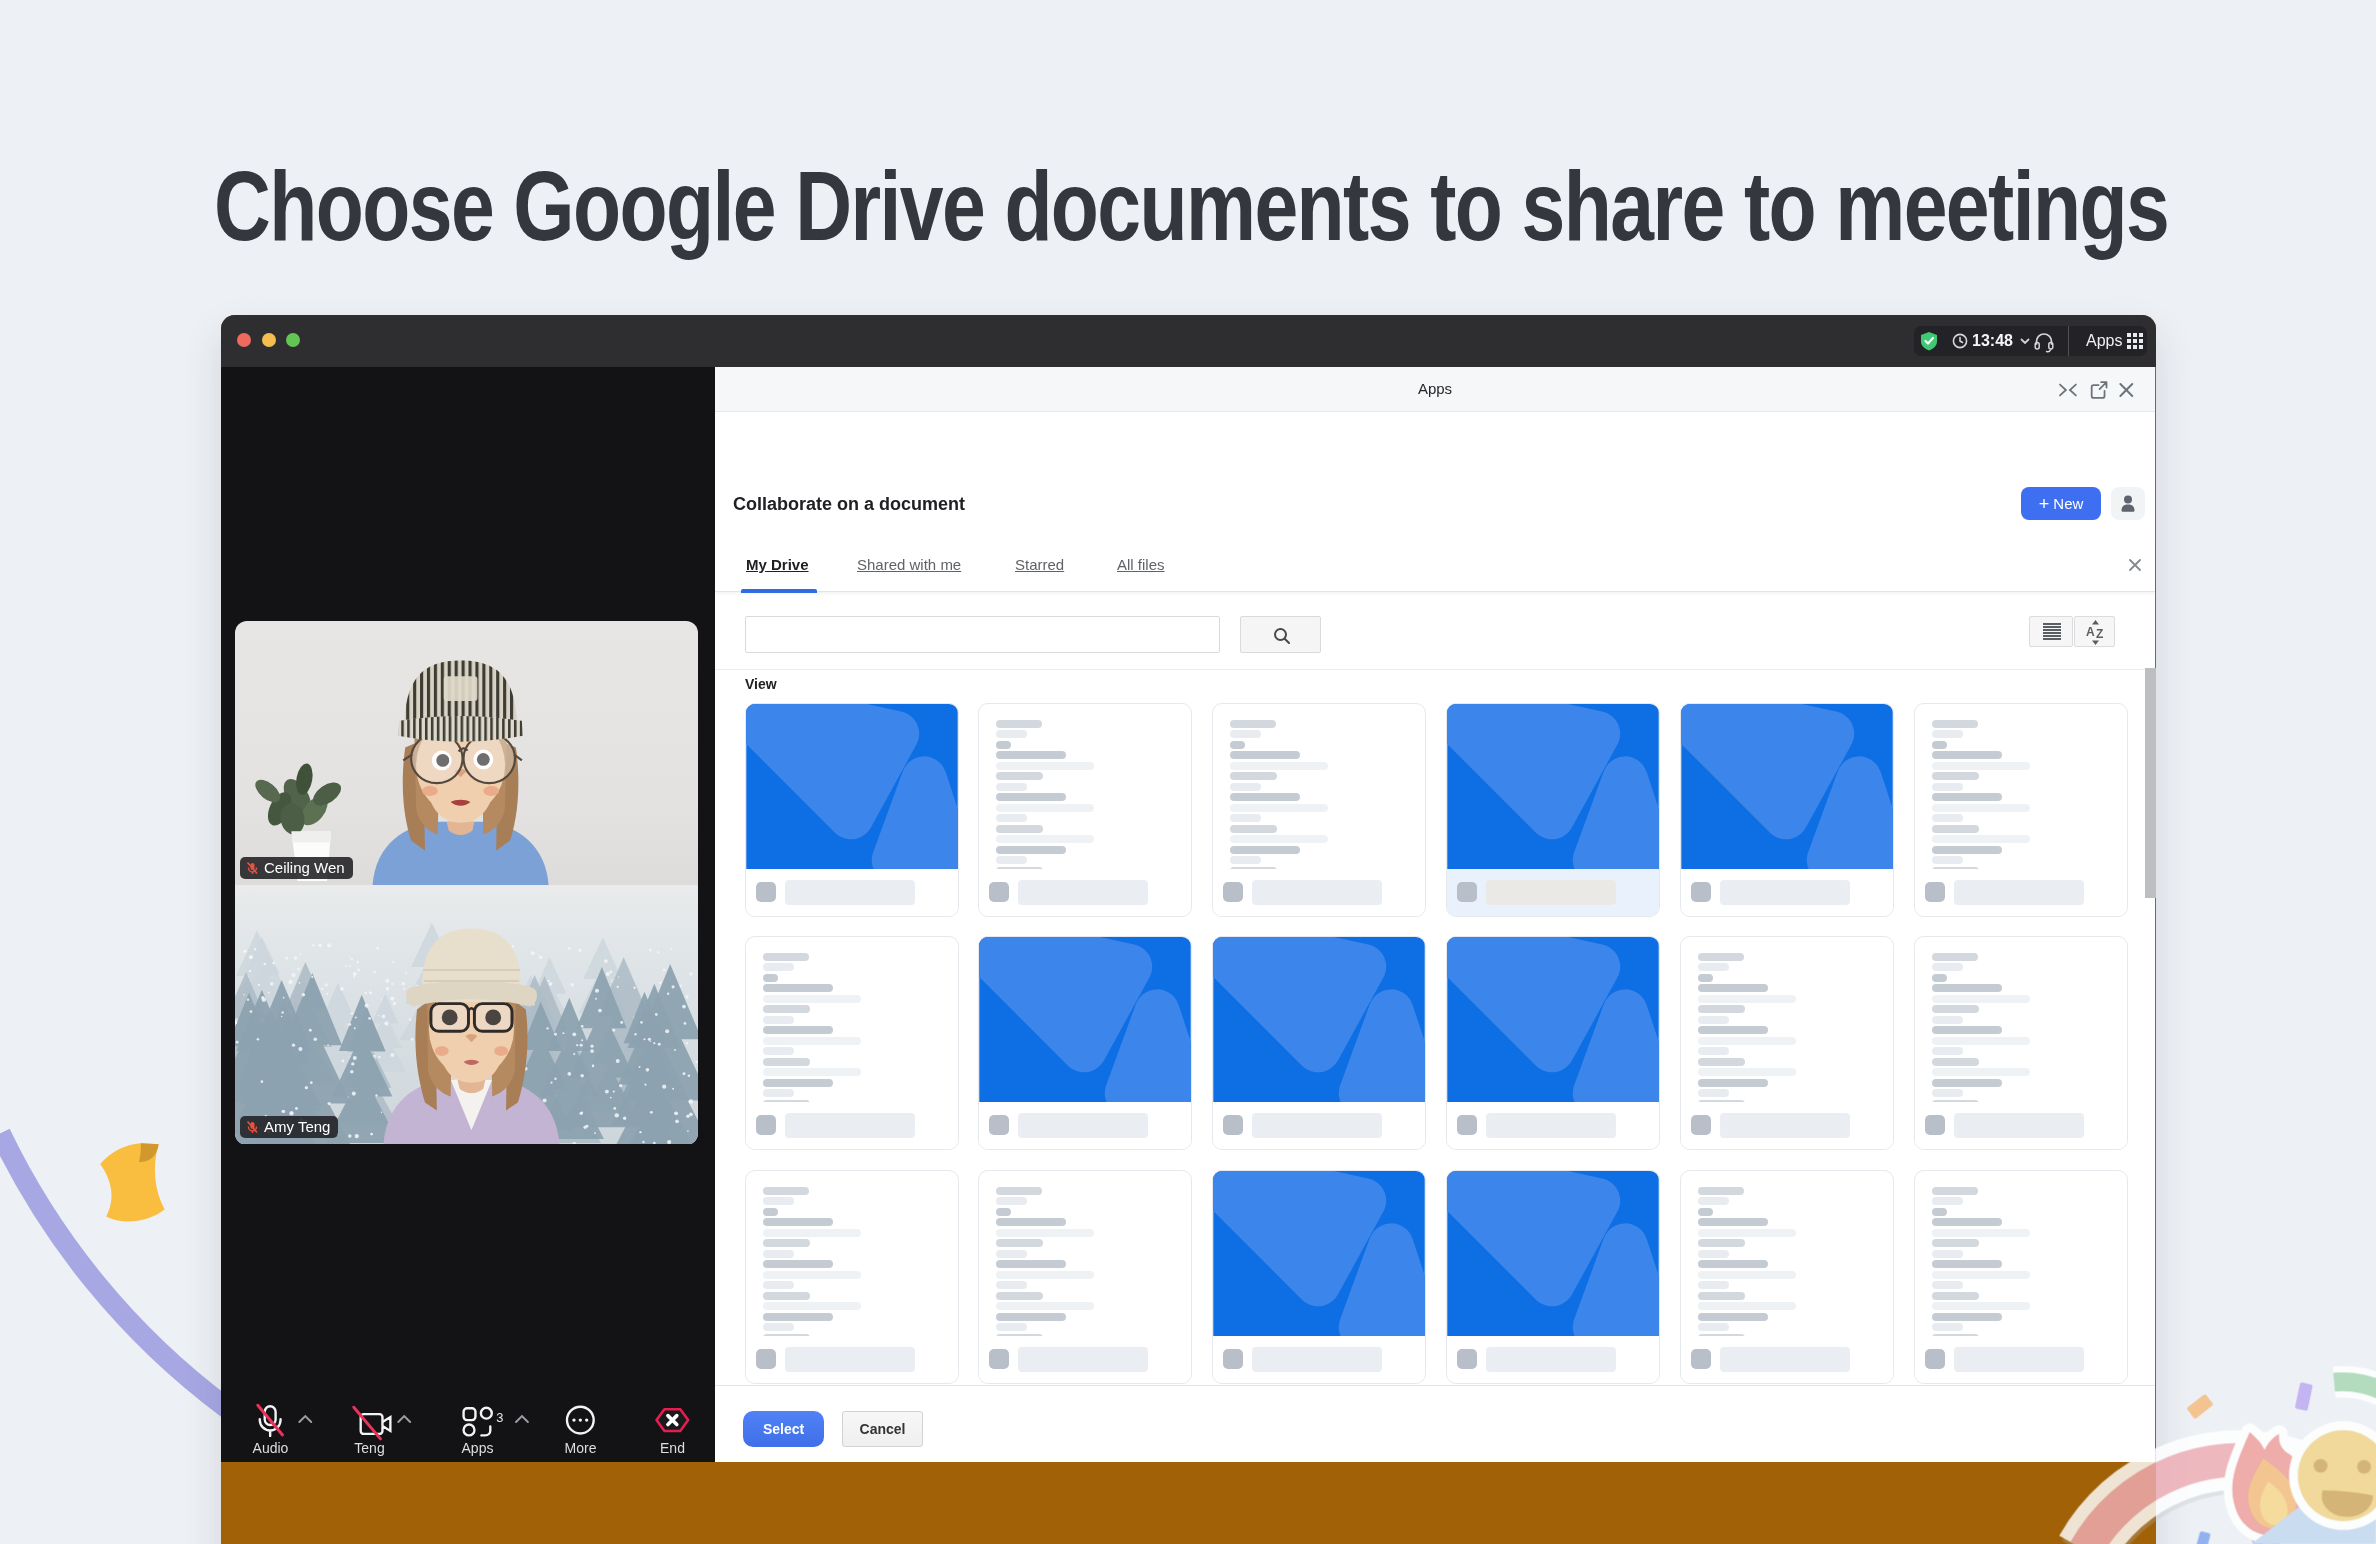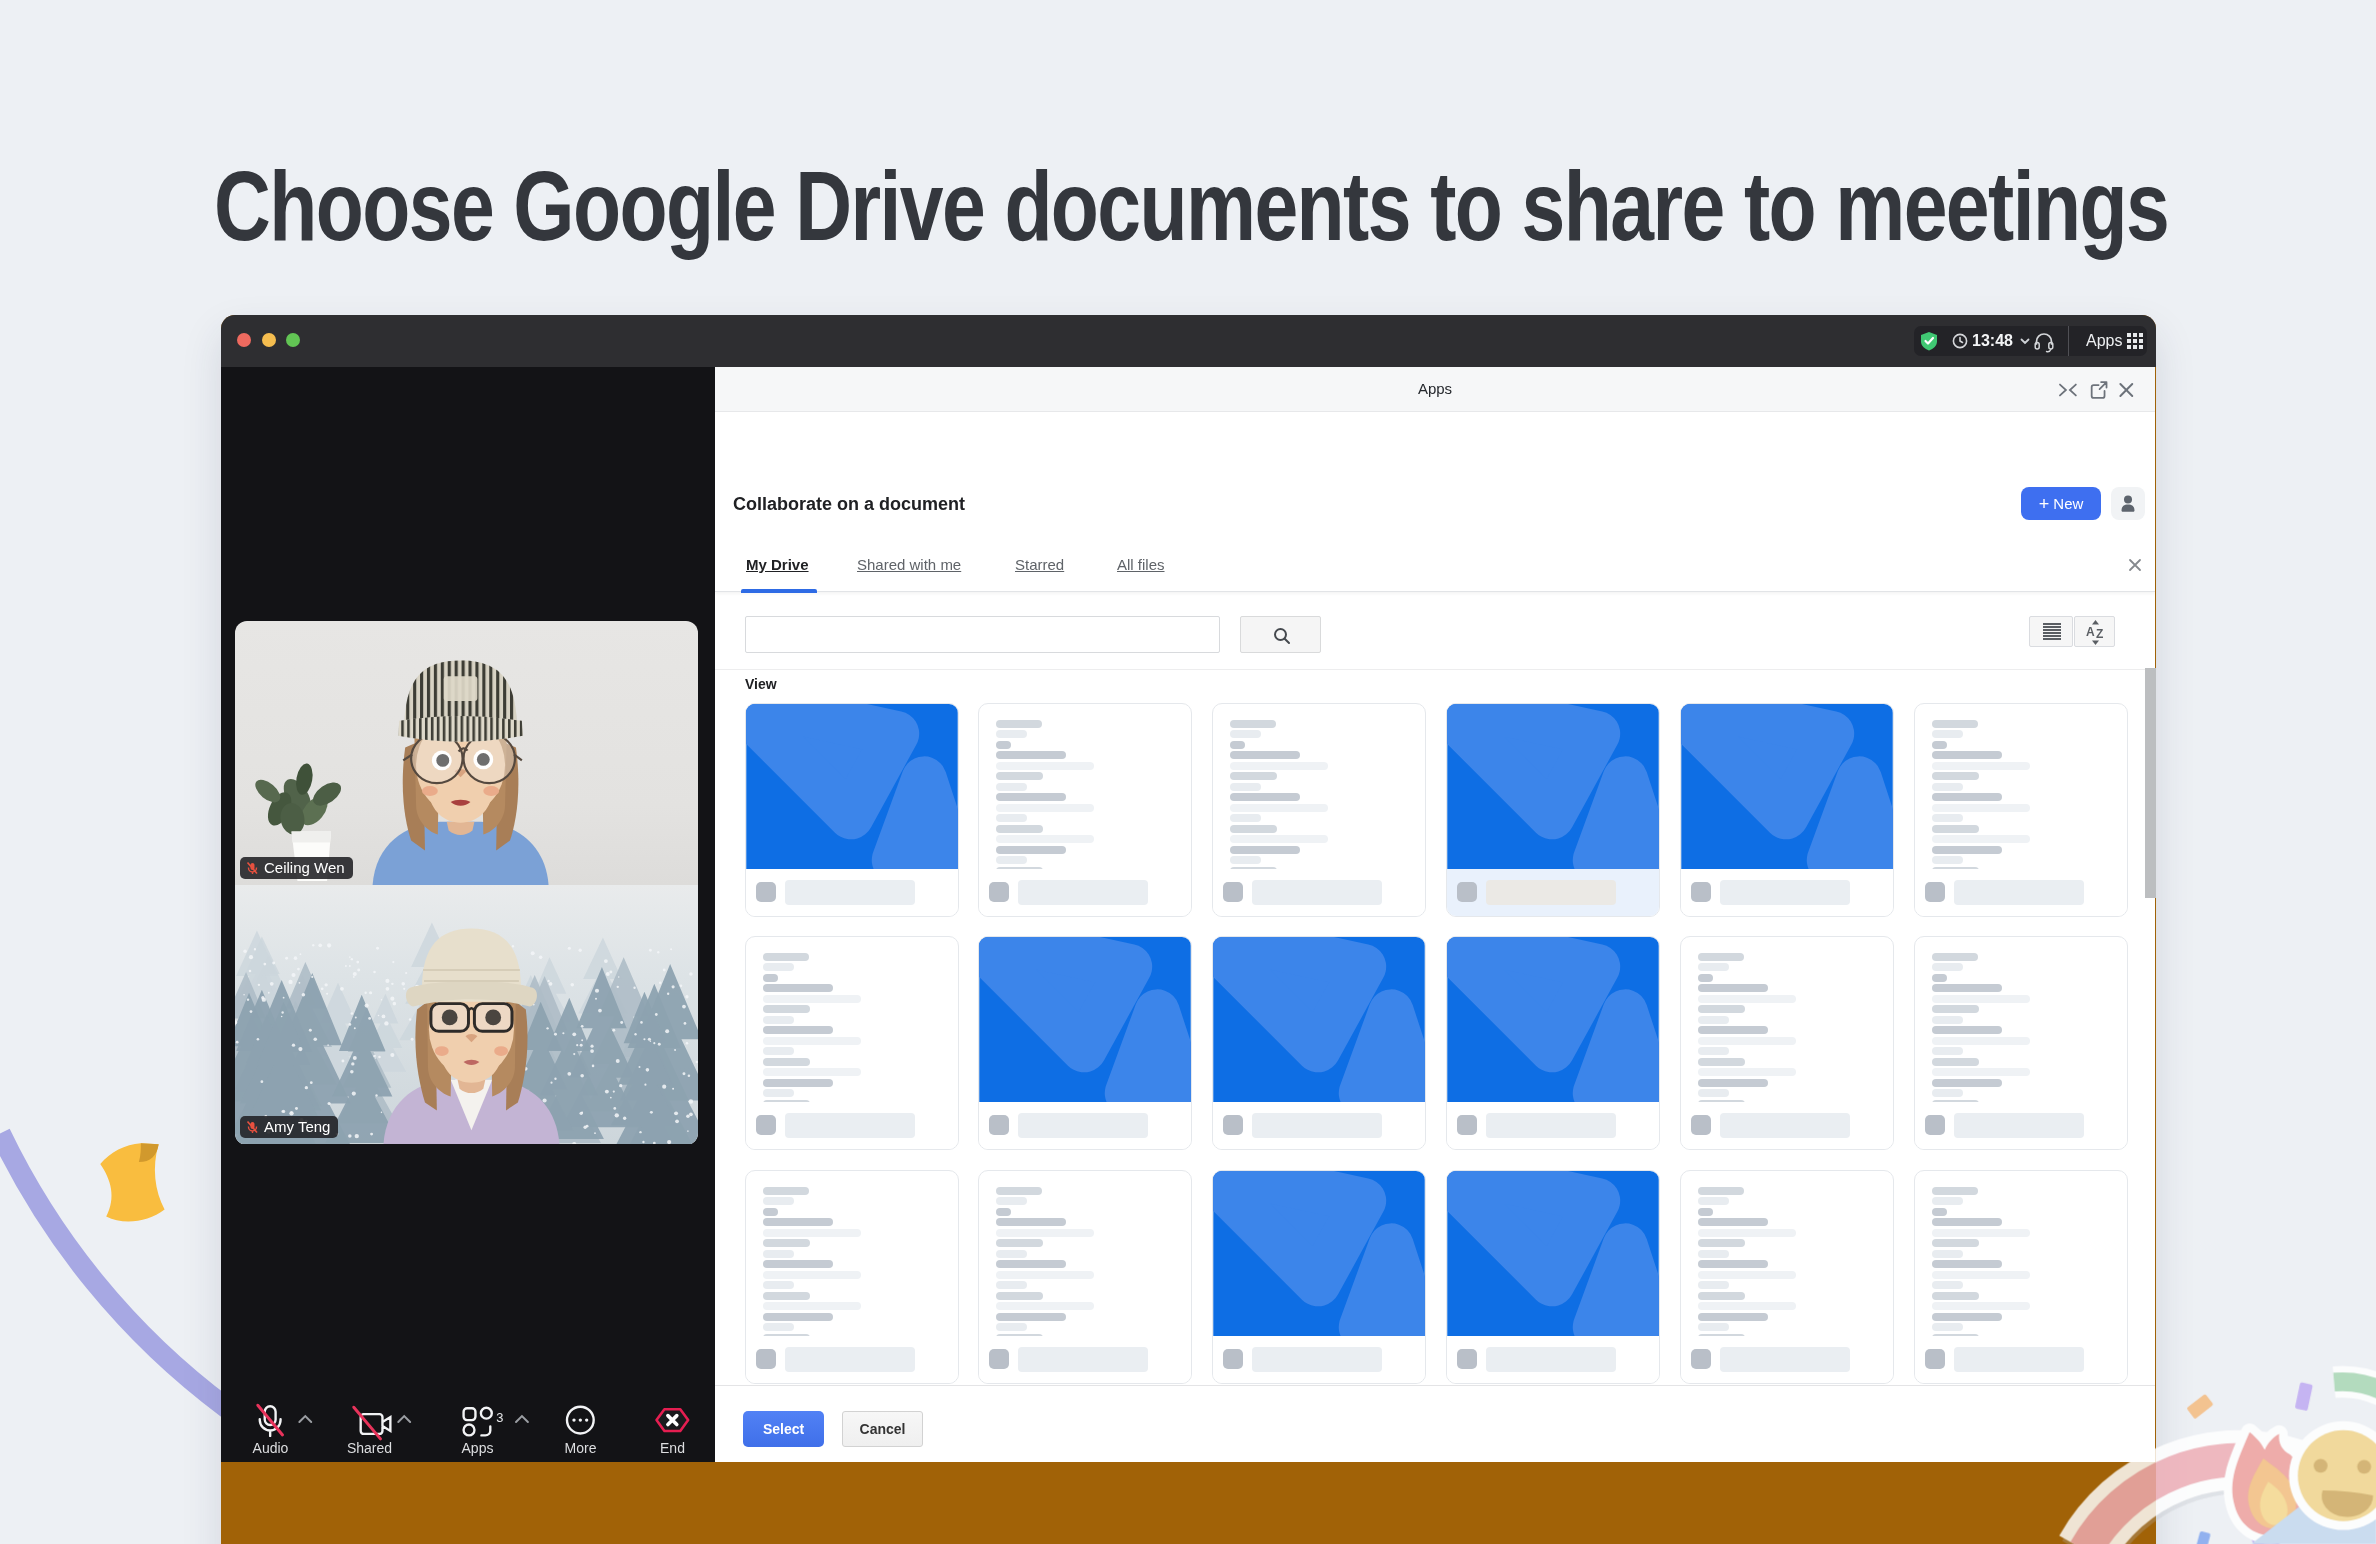--- a/index.html
+++ b/index.html
@@ -41,21 +41,21 @@
   .card { position:absolute; width:214px; height:214px; border:1px solid #e5e8ec; border-radius:10px; background:#fff; overflow:hidden; }
   .thumb { position:absolute; left:0; top:0; width:212px; height:165px; }
   .cfoot { position:absolute; left:0; top:165px; width:212px; height:47px; background:#fff; }
   .cfoot .ic { position:absolute; left:10px; top:13px; width:20px; height:20px; border-radius:5px; background:#b9bfc8; }
   .cfoot .bar { position:absolute; left:39px; top:11px; width:130px; height:25px; border-radius:4px; background:#eaeef2; }
   .sel .cfoot { background:#e9f1fc; }
   .sel .cfoot .bar { background:#ebe9e5; width:130px; }
   .skline { position:absolute; left:17px; height:8px; border-radius:4px; }
   .scrollbar { position:absolute; left:1430px; top:301px; width:11px; height:230px; background:#bcbec0; }
   .pfoot { position:absolute; left:0; top:1018px; width:1440px; height:77px; background:#fff; border-top:1px solid #e4e4e6; }
-  .selbtn { position:absolute; left:28px; top:25px; width:81px; height:36px; border-radius:5px;
+  .selbtn { position:absolute; left:28px; top:25px; width:81px; height:36px; border-radius:10px;
     background:linear-gradient(180deg,#5181f5,#3f6fe9); color:#fff; font-weight:bold; font-size:14px; text-align:center; line-height:36px; }
   .canbtn { position:absolute; left:127px; top:25px; width:81px; height:36px; border-radius:3px;
     background:linear-gradient(180deg,#f7f7f7,#efefef); border:1px solid #d2d2d2; color:#333; font-weight:bold; font-size:14px; text-align:center; line-height:34px; }
   .toollabel { position:absolute; font-size:14px; color:#dddee0; text-align:center; width:79px; }
 </style>
 </head>
 <body>
 <svg class="abs" style="left:0;top:0;" width="2376" height="1544" viewBox="0 0 2400 1560" fill="none">
   <path d="M 0 1145 A 751 751 0 0 0 560 1562" stroke="#a7a8e3" stroke-width="21" fill="none"></path>
   <path d="M 101 1176 C 111 1164 126 1156 142 1155 L 160 1156 C 153 1179 156 1203 166 1222 C 149 1235 124 1238 107 1229 C 117 1210 112 1192 101 1176 Z" fill="#f9bd3f"></path>
@@ -541,21 +541,21 @@
         <path d="M433.5 12.5 L442.5 21.5 M442.5 12.5 L433.5 21.5"></path>
       </g>
       <text x="260" y="19" font-size="13" fill="#e6e7e9" font-family="Liberation Sans">3</text>
       <g stroke="#9b9ea3" stroke-width="2" fill="none" stroke-linecap="round">
         <path d="M61 19 L67 13 L73 19"></path>
         <path d="M161 19 L167 13 L173 19"></path>
         <path d="M280 19 L286 13 L292 19"></path>
       </g>
     </svg>
     <div class="toollabel" style="left:10px;top:1073px;">Audio</div>
-    <div class="toollabel" style="left:109px;top:1073px;">Shared</div>
+    <div class="toollabel" style="left:109px;top:1073px;">Teng</div>
     <div class="toollabel" style="left:217px;top:1073px;">Apps</div>
     <div class="toollabel" style="left:320px;top:1073px;">More</div>
     <div class="toollabel" style="left:412px;top:1073px;">End</div>
   </div>
   <div class="panel">
     <div class="appsbar">
         <div class="t">Apps</div>
       <svg class="abs" style="left:1344px;top:13px;" width="99" height="20" viewBox="0 0 100 20" stroke="#6d737b" stroke-width="1.8" fill="none" stroke-linecap="round">
         <path d="M1 4.5 L7 10 L1 15.5 M17 4.5 L11 10 L17 15.5"></path>
         <path d="M40 5 H35 A2 2 0 0 0 33 7 V16 A2 2 0 0 0 35 18 H44 A2 2 0 0 0 46 16 V11"></path>

